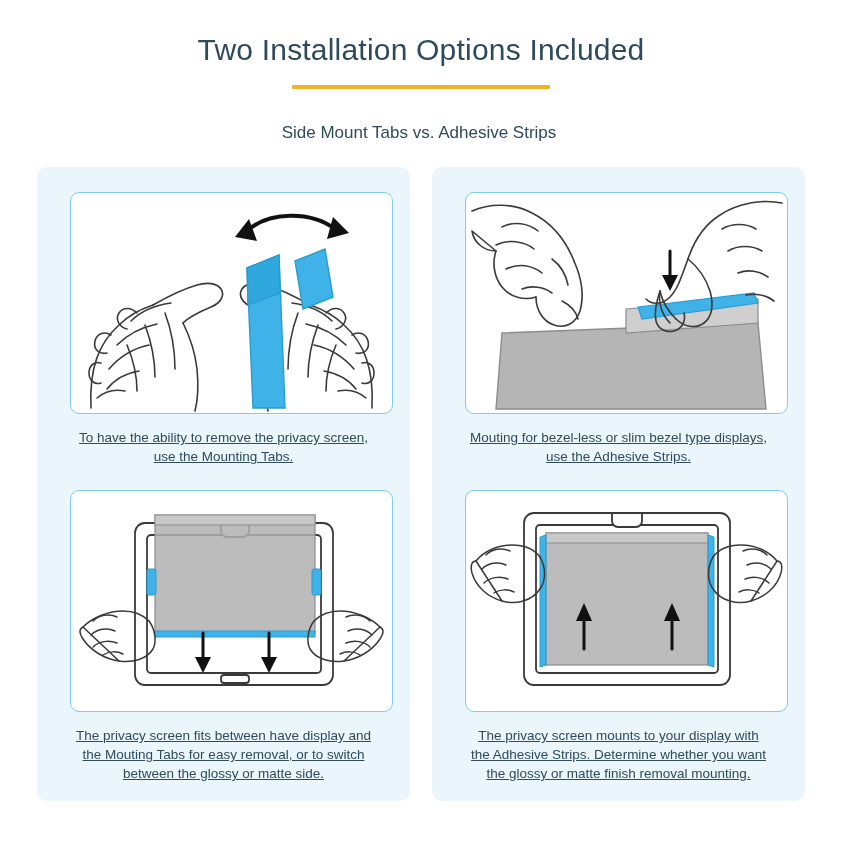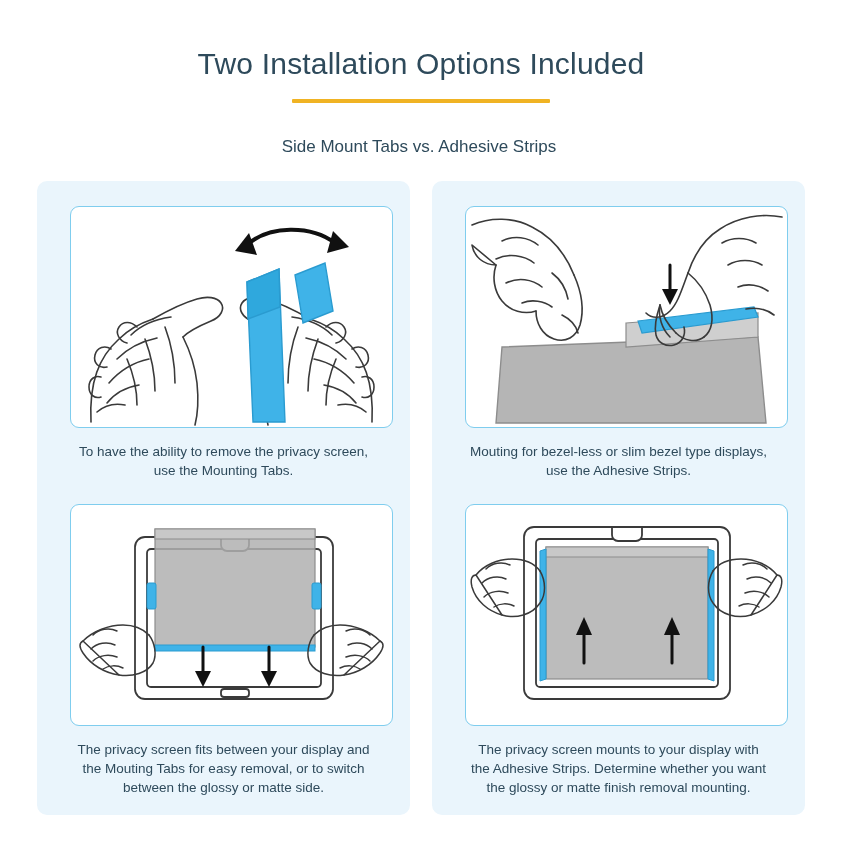--- a/index.html
+++ b/index.html
@@ -19,21 +19,21 @@
     width: 842px;
     height: 842px;
     box-sizing: border-box;
   }
   .title {
     text-align: center;
     font-size: 30px;
     font-weight: 400;
     color: #2e4a5b;
     letter-spacing: 0.2px;
-    padding-top: 47px;
+    padding-top: 33px;
     margin: 0;
   }
   .title-rule {
     width: 258px;
     height: 4px;
     background: #f0b323;
     margin: 18px auto 0 auto;
     border-radius: 1px;
   }
   .subtitle {
@@ -52,20 +52,21 @@
   .column {
     width: 373px;
     background: #eaf5fc;
     border-radius: 10px;
     padding: 0 0 18px 0;
     box-sizing: border-box;
   }
   .panel {
     width: 307px;
     margin: 25px auto 0 auto;
+    text-decoration: underline;
   }
   .figure {
     width: 323px;
     height: 222px;
     background: #ffffff;
     border: 1.5px solid #7fcdee;
     border-radius: 9px;
     box-sizing: border-box;
     overflow: hidden;
   }
@@ -188,21 +189,21 @@
               <path d="M309 136 C299 126 283 120 269 120 C259 120 249 124 243 130"></path>
               <path d="M243 130 C237 138 235 150 239 158 C245 168 259 172 273 170"></path>
               <path d="M273 170 C287 168 301 160 309 148 C313 142 313 138 309 136 Z"></path>
               <path d="M299 130 C293 124 283 122 275 126"></path>
               <path d="M301 144 C295 138 285 136 277 140"></path>
               <path d="M299 156 C293 150 283 149 275 152"></path>
               <path d="M289 164 C283 160 275 160 269 163"></path>
             </g>
           </svg>
         </div>
-        <div class="caption">The privacy screen fits between your display and the Mouting Tabs for easy removal, or to switch between the glossy or matte side.</div>
+        <div class="caption">The privacy screen fits between have display and the Mouting Tabs for easy removal, or to switch between the glossy or matte side.</div>
       </div>
 
     </div>
 
     <div class="column">
 
       <div class="panel">
         <div class="figure">
           <svg width="321" height="220" viewBox="0 0 321 220" xmlns="http://www.w3.org/2000/svg">
 

